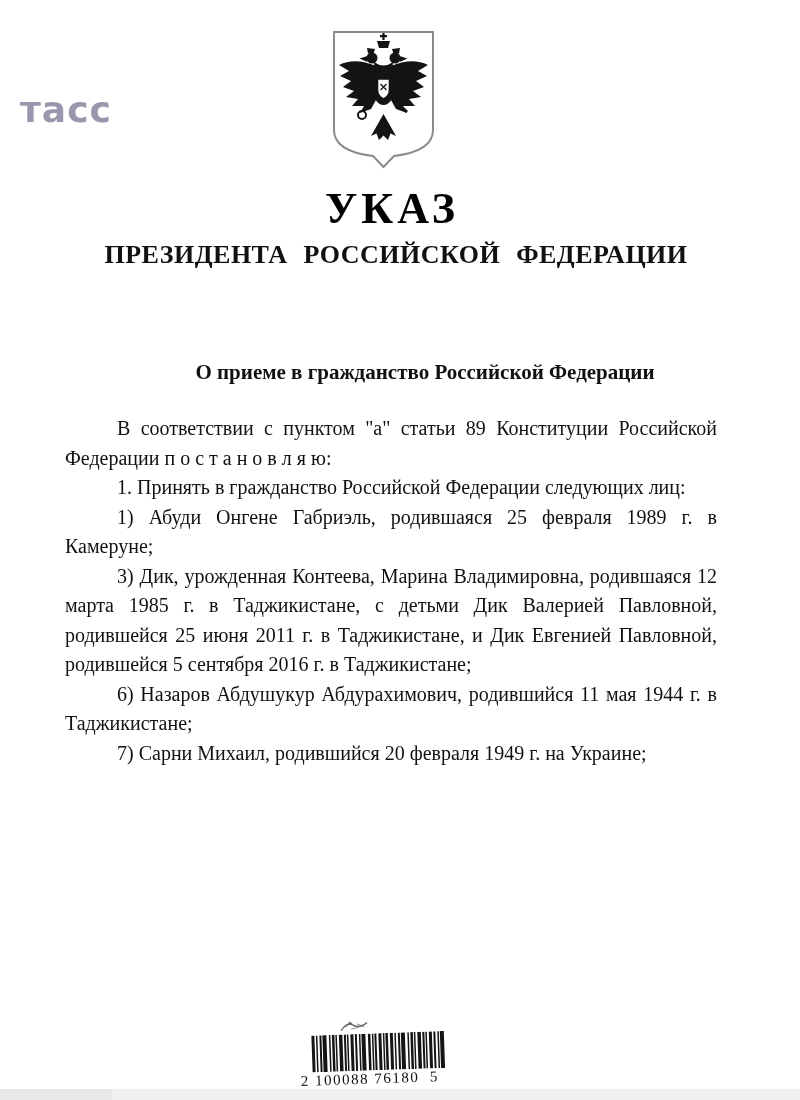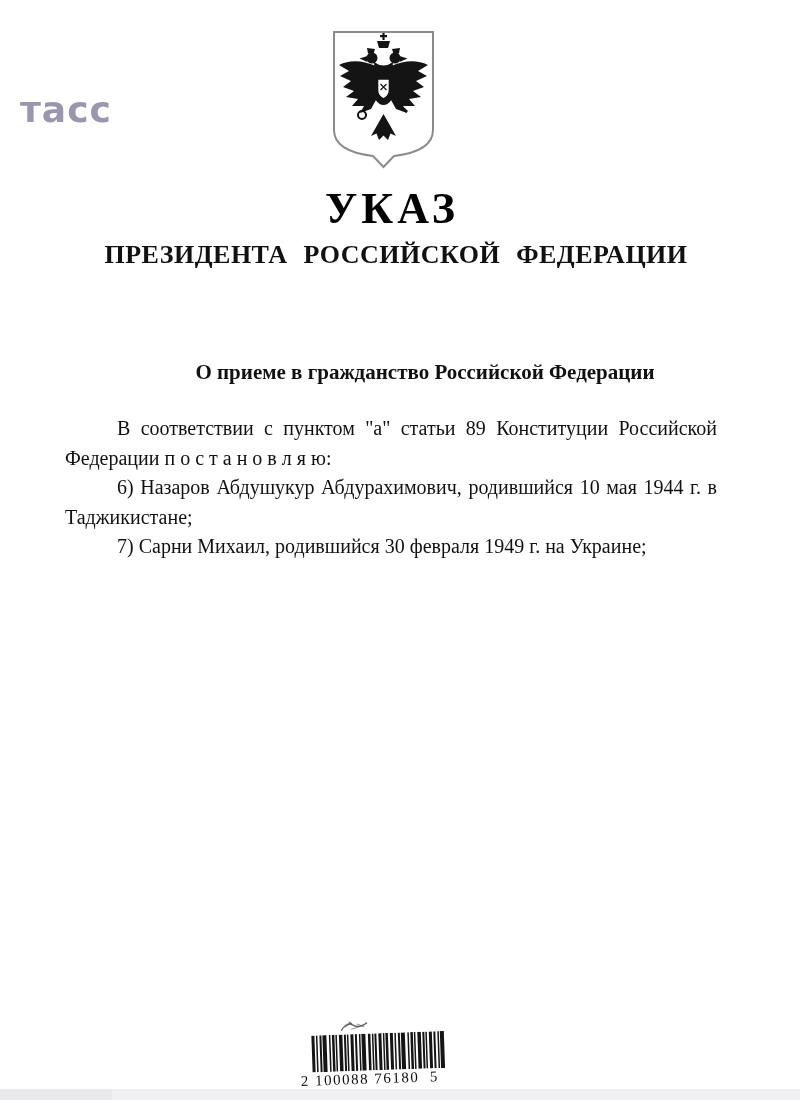--- a/index.html
+++ b/index.html
@@ -102,22 +102,25 @@
   </svg>
 
   <div class="head">
     <h1 class="decree-title">УКАЗ</h1>
     <h2 class="decree-issuer">ПРЕЗИДЕНТА  РОССИЙСКОЙ  ФЕДЕРАЦИИ</h2>
     <h3 class="decree-subject">О приеме в гражданство Российской Федерации</h3>
   </div>
 
   <div class="body-text">
       <p>В соответствии с пунктом "а" статьи 89 Конституции Российской Федерации  п о с т а н о в л я ю:</p>
-      <p>6) Назаров Абдушукур Абдурахимович, родившийся 10 мая 1944 г. в Таджикистане;</p>
-      <p>7) Сарни Михаил, родившийся 30 февраля 1949 г. на Украине;</p>
+      <p>1. Принять в гражданство Российской Федерации следующих лиц:</p>
+      <p>1) Абуди Онгене Габриэль, родившаяся 25 февраля 1989 г. в Камеруне;</p>
+      <p>3) Дик, урожденная Контеева, Марина Владимировна, родившаяся 12 марта 1985 г. в Таджикистане, с детьми Дик Валерией Павловной, родившейся 25 июня 2011 г. в Таджикистане, и Дик Евгенией Павловной, родившейся 5 сентября 2016 г. в Таджикистане;</p>
+      <p>6) Назаров Абдушукур Абдурахимович, родившийся 11 мая 1944 г. в Таджикистане;</p>
+      <p>7) Сарни Михаил, родившийся 20 февраля 1949 г. на Украине;</p>
     </div>
 
   <div class="barcode-wrap">
     <svg class="smudge" width="34" height="14" viewBox="0 0 34 14">
       <path d="M4 11 Q10 2 16 6 T30 4" fill="none" stroke="#222" stroke-width="1.4" opacity="0.8"></path>
       <path d="M8 8 l5 -4 M14 10 l8 -2 M20 5 l7 3" stroke="#333" stroke-width="1" opacity="0.6"></path>
       <path d="M12 3 l3 2" stroke="#222" stroke-width="1.6" opacity="0.7"></path>
     </svg>
     <svg class="bars" width="140" height="37" viewBox="0 0 140 37">
         <rect x="2" y="0" width="3" height="37" fill="#151515"></rect>

